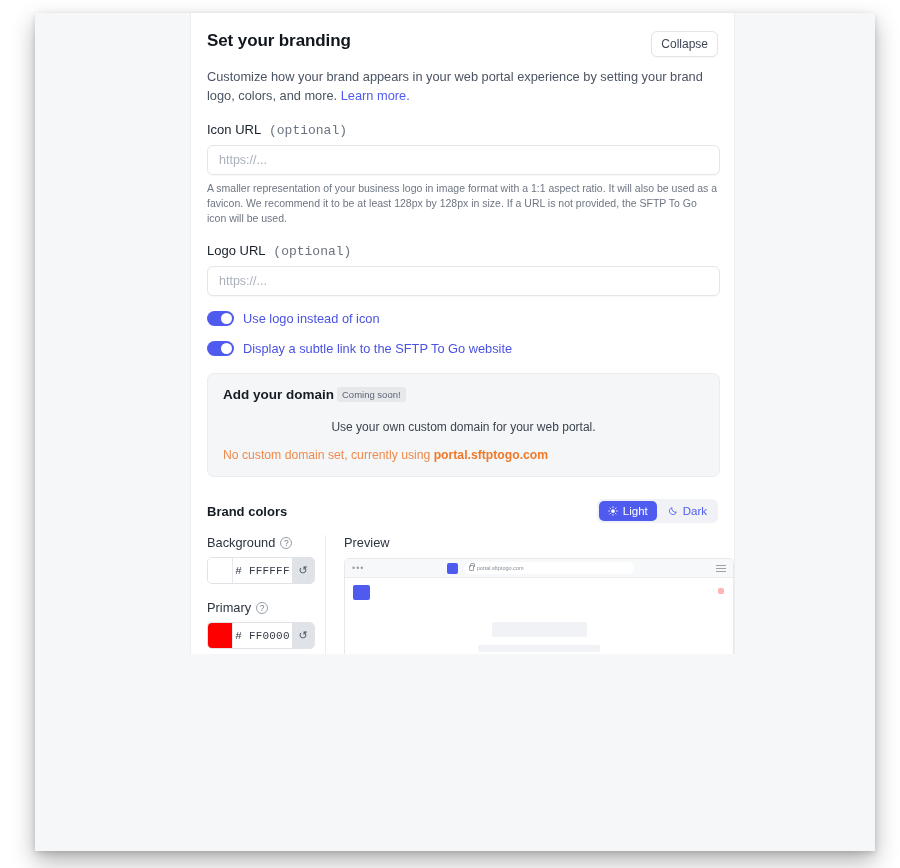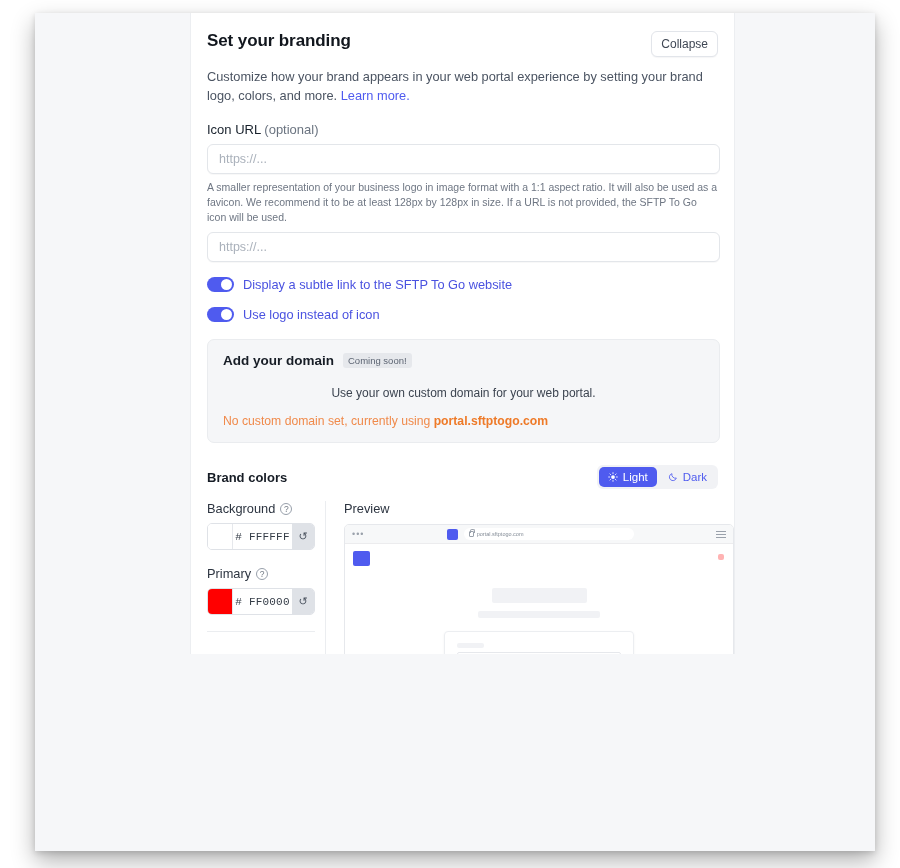--- a/index.html
+++ b/index.html
@@ -37,21 +37,21 @@
     box-shadow: 0 1px 1px rgba(16,24,40,0.04);
   }
   .subtitle {
     margin-top: 10px; font-size: 12.8px; line-height: 19px;
     color: #4b5462; max-width: 510px;
   }
   .link { color: #4f5bef; text-decoration: none; }
 
   
   .fld-label { margin-top: 17px; font-size: 13px; color: #17202b; }
-  .fld-label .opt { color: #6b7480; font-weight: normal; }
+  .fld-label .opt { color: #6b7480; font-weight: normal; font-family: Liberation Mono, monospace; }
   .txt-input {
     margin-top: 7px; width: 513px; height: 30px;
     border: 1px solid #e3e6ea; border-radius: 6px;
     background: #fff; padding: 0 11px;
     font-family: "Liberation Sans", sans-serif;
     font-size: 12.5px; color: #2c3440;
     box-shadow: 0 1px 1px rgba(16,24,40,0.03);
   }
   .txt-input::placeholder { color: #aab1bb; }
   .helper { margin-top: 6px; font-size: 10.5px; line-height: 15px; color: #6e7683; max-width: 520px; }
@@ -67,21 +67,21 @@
     width: 11px; height: 11px; border-radius: 50%; background: #fff;
   }
   .tgl-lbl { font-size: 12.8px; color: #4a52e0; }
 
   
   .domain-box {
     margin-top: 17px; width: 513px;
     background: #f5f6f8; border: 1px solid #eaecef; border-radius: 7px;
     padding: 13px 15px 14px 15px;
   }
-  .dm-head { display: flex; align-items: center; gap: 9px; }
+  .dm-head { display: flex; align-items: center; gap: 3px; }
   .dm-title { font-size: 13.5px; font-weight: bold; color: #171d26; }
   .dm-badge {
     font-size: 9.5px; color: #5d6573; background: #e6e8ec;
     border-radius: 3px; padding: 2px 5px;
   }
   .dm-sub { margin-top: 18px; font-size: 12px; color: #3c4450; text-align: center; }
   .dm-note { margin-top: 14px; font-size: 12.2px; color: #f08a4b; }
   .dm-note b { color: #ee7a28; }
 
   
@@ -214,29 +214,32 @@
     <div class="subtitle">
       <span>Customize how your brand appears in your web portal experience by setting your brand logo, colors, and more. </span><a class="link" href="#">Learn more.</a>
     </div>
 
     <div class="fld-label">
       <span>Icon URL</span><span class="opt"> (optional)</span>
     </div>
     <input class="txt-input" type="text" placeholder="https://..." style="">
     <div class="helper">A smaller representation of your business logo in image format with a 1:1 aspect ratio. It will also be used as a favicon. We recommend it to be at least 128px by 128px in size. If a URL is not provided, the SFTP To Go icon will be used.</div>
 
+    <div class="fld-label">
+      <span>Logo URL</span><span class="opt"> (optional)</span>
+    </div>
     <input class="txt-input" type="text" placeholder="https://..." style="">
 
+    <div class="tgl-row">
+      <div class="tgl"></div>
+      <div class="tgl-lbl">Use logo instead of icon</div>
+    </div>
     <div class="tgl-row">
       <div class="tgl"></div>
       <div class="tgl-lbl">Display a subtle link to the SFTP To Go website</div>
-    </div>
-    <div class="tgl-row">
-      <div class="tgl"></div>
-      <div class="tgl-lbl">Use logo instead of icon</div>
     </div>
 
     <div class="domain-box">
       <div class="dm-head">
         <span class="dm-title">Add your domain</span>
         <span class="dm-badge">Coming soon!</span>
       </div>
       <div class="dm-sub">Use your own custom domain for your web portal.</div>
       <div class="dm-note" style="color: rgb(240, 138, 75);">
         <span>No custom domain set, currently using </span><b>portal.sftptogo.com</b>

